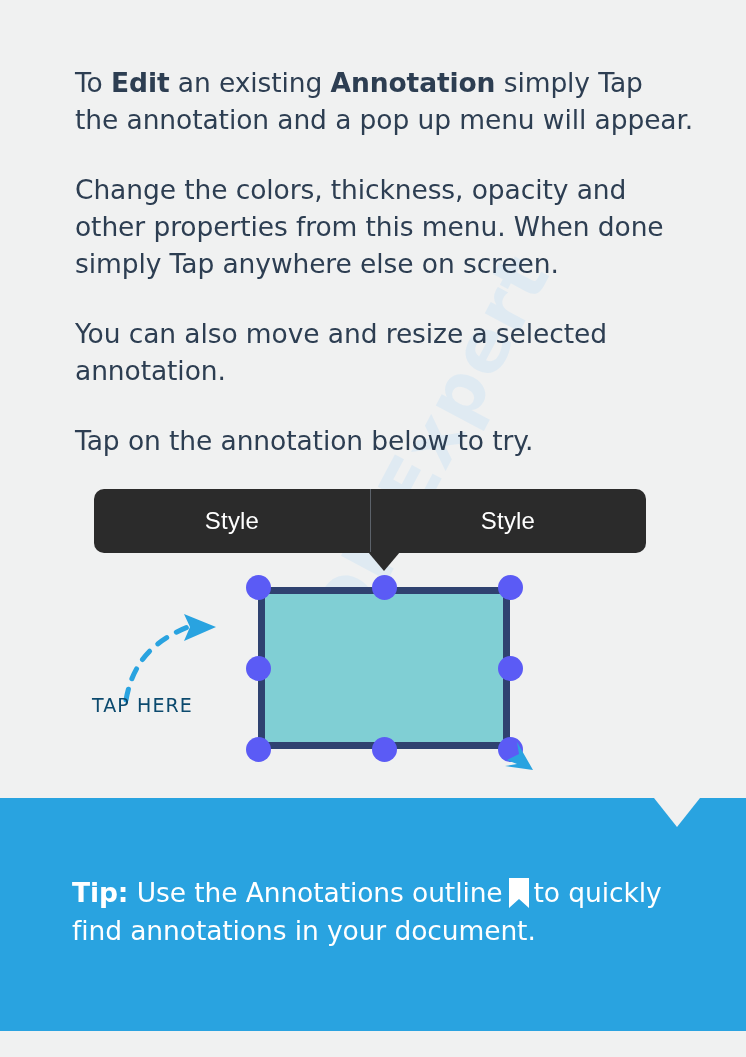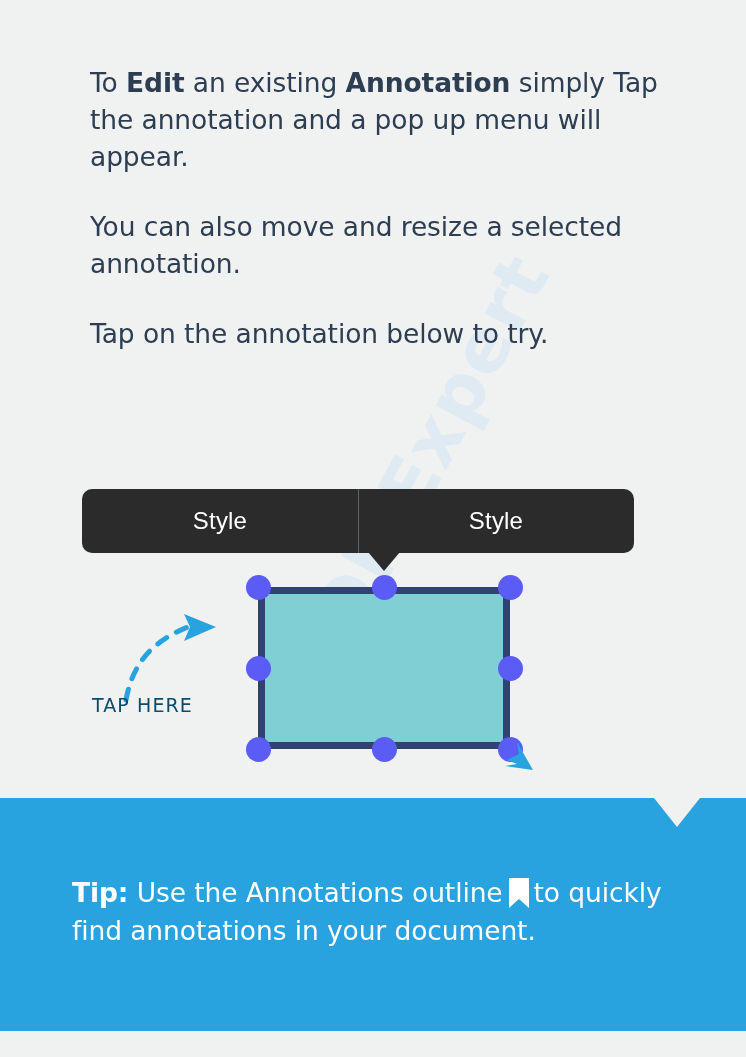--- a/index.html
+++ b/index.html
@@ -58,30 +58,30 @@
     top: 64px;
     width: 620px;
     z-index: 3;
   }
   .para {
     color: #2d3e52;
     font-family: "DejaVu Sans", sans-serif;
     font-size: 26.5px;
     line-height: 37px;
     letter-spacing: -0.1px;
-    margin: 0 0 33px 16px;
+    margin: 0 0 33px 1px;
     font-weight: 400;
   }
   .para:last-child { margin-bottom: 0; }
   .para b { font-weight: 700; }
 
   
   #popup {
     position: absolute;
-    left: 82px;
+    left: 94px;
     top: 489px;
     width: 552px;
     height: 64px;
     background: #2b2b2b;
     border-radius: 10px;
     display: flex;
     align-items: stretch;
     z-index: 12;
   }
   .popup-item {
@@ -234,20 +234,21 @@
   <div id="watermark">
     <div class="wm-text">PDF Expert</div>
   </div>
 
   <div id="copy">
 
     <p class="para">
       <span>To </span><b>Edit</b><span> an existing </span><b>Annotation</b><span> simply Tap the annotation and a pop up menu will appear.</span>
     </p>
 
+    <p class="para">Change the colors, thickness, opacity and other properties from this menu. When done simply Tap anywhere else on screen.</p>
 
     <p class="para">You can also move and resize a selected annotation.</p>
 
     <p class="para">Tap on the annotation below to try.</p>
 
   </div>
 
   <div id="annotation">
     <div id="annot-rect"></div>
     <div class="handle h-tl"></div>

